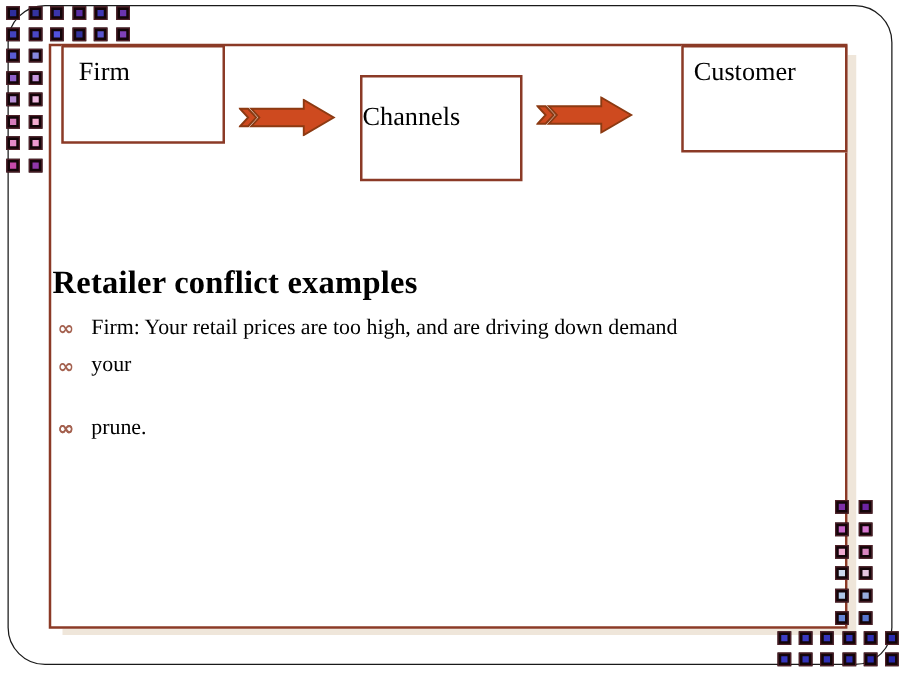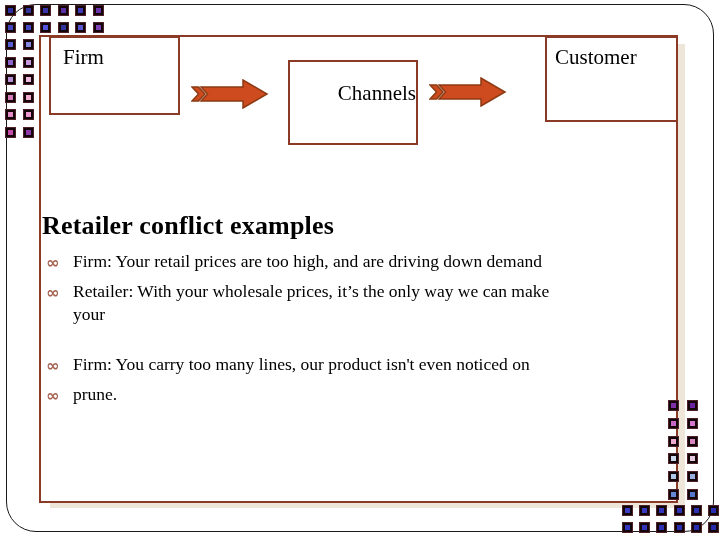--- a/index.html
+++ b/index.html
@@ -17,21 +17,21 @@
     position:absolute; left:39px; top:35px; width:635px; height:464px;
     border:2px solid var(--border-color); background:transparent;
     box-shadow:9px 7px 0 -2px var(--shadow-color);
   }
   
   .dbox {
     position:absolute; box-sizing:border-box; background:#ffffff;
     border:2px solid var(--border-color); font-size:21px; line-height:1.15;
   }
   #firm-box     { left:49px;  top:36px; width:131px; height:79px; padding:7px 0 0 12px; }
-  #channels-box { left:288px; top:60px; width:130px; height:85px; padding-top:19px; text-align:right; }
+  #channels-box { left:288px; top:60px; width:130px; height:85px; padding-top:19px; text-align:left; }
   #customer-box { left:545px; top:36px; width:133px; height:86px; padding:7px 0 0 8px; }
   .arrow-svg { position:absolute; }
   #arrow1 { left:191px; top:79px; }
   #arrow2 { left:429px; top:77px; }
   .arrow-svg polygon { stroke:var(--arrow-stroke); stroke-width:1.5; stroke-linejoin:miter; }
   
   .heading {
     position:absolute; left:42px; top:211px;
     font-size:26px; font-weight:bold; letter-spacing:0.2px;
   }
@@ -89,29 +89,27 @@
   <div class="bullets">
 
     <div class="bullet-group">
       <div class="bullet-item">
         <span class="glyph">∞</span>
         <div class="line">Firm: Your retail prices are too high, and are driving down demand</div>
         <div class="line"></div>
       </div>
       <div class="bullet-item">
         <span class="glyph">∞</span>
-        <div class="line">Retailer: With your wholesale prices, it’s the only way we can make</div>
         <div class="line">your</div>
       </div>
     </div>
 
     <div class="bullet-group">
       <div class="bullet-item">
         <span class="glyph">∞</span>
-        <div class="line">Firm: You carry too many lines, our product isn't even noticed on</div>
       </div>
       <div class="bullet-item">
         <span class="glyph">∞</span>
         <div class="line">prune.</div>
       </div>
     </div>
 
   </div>
 
   <div id="decor">

